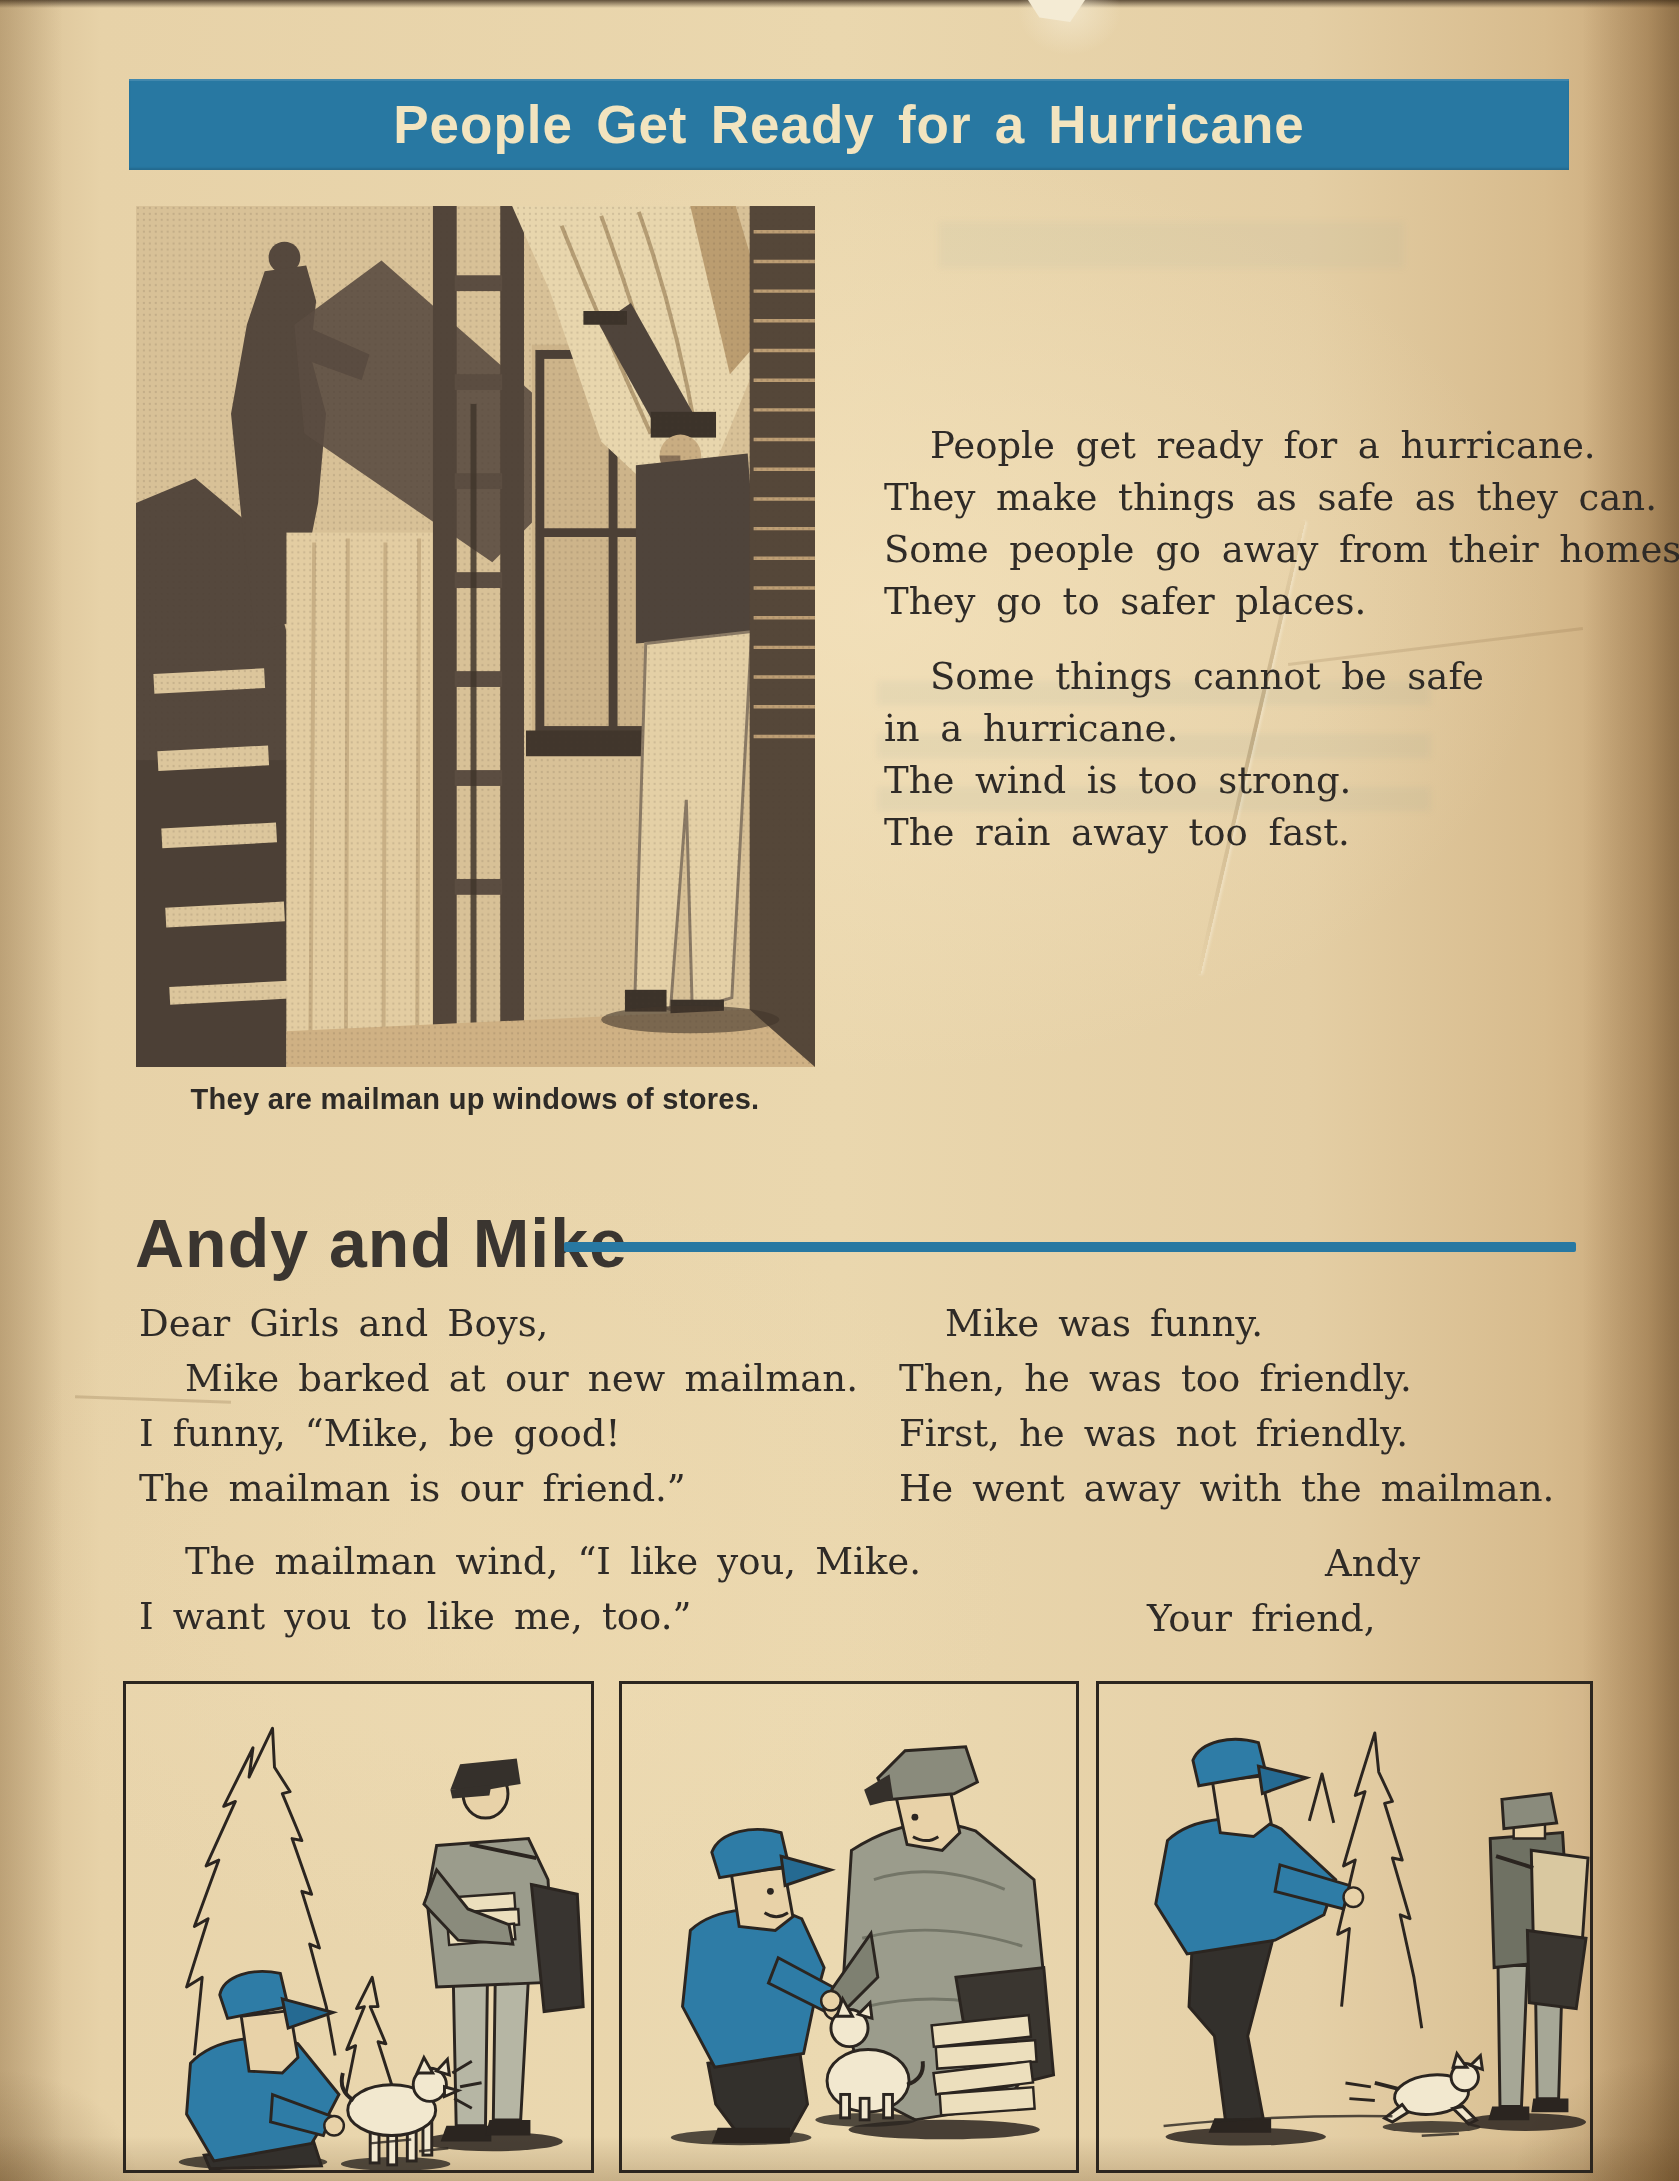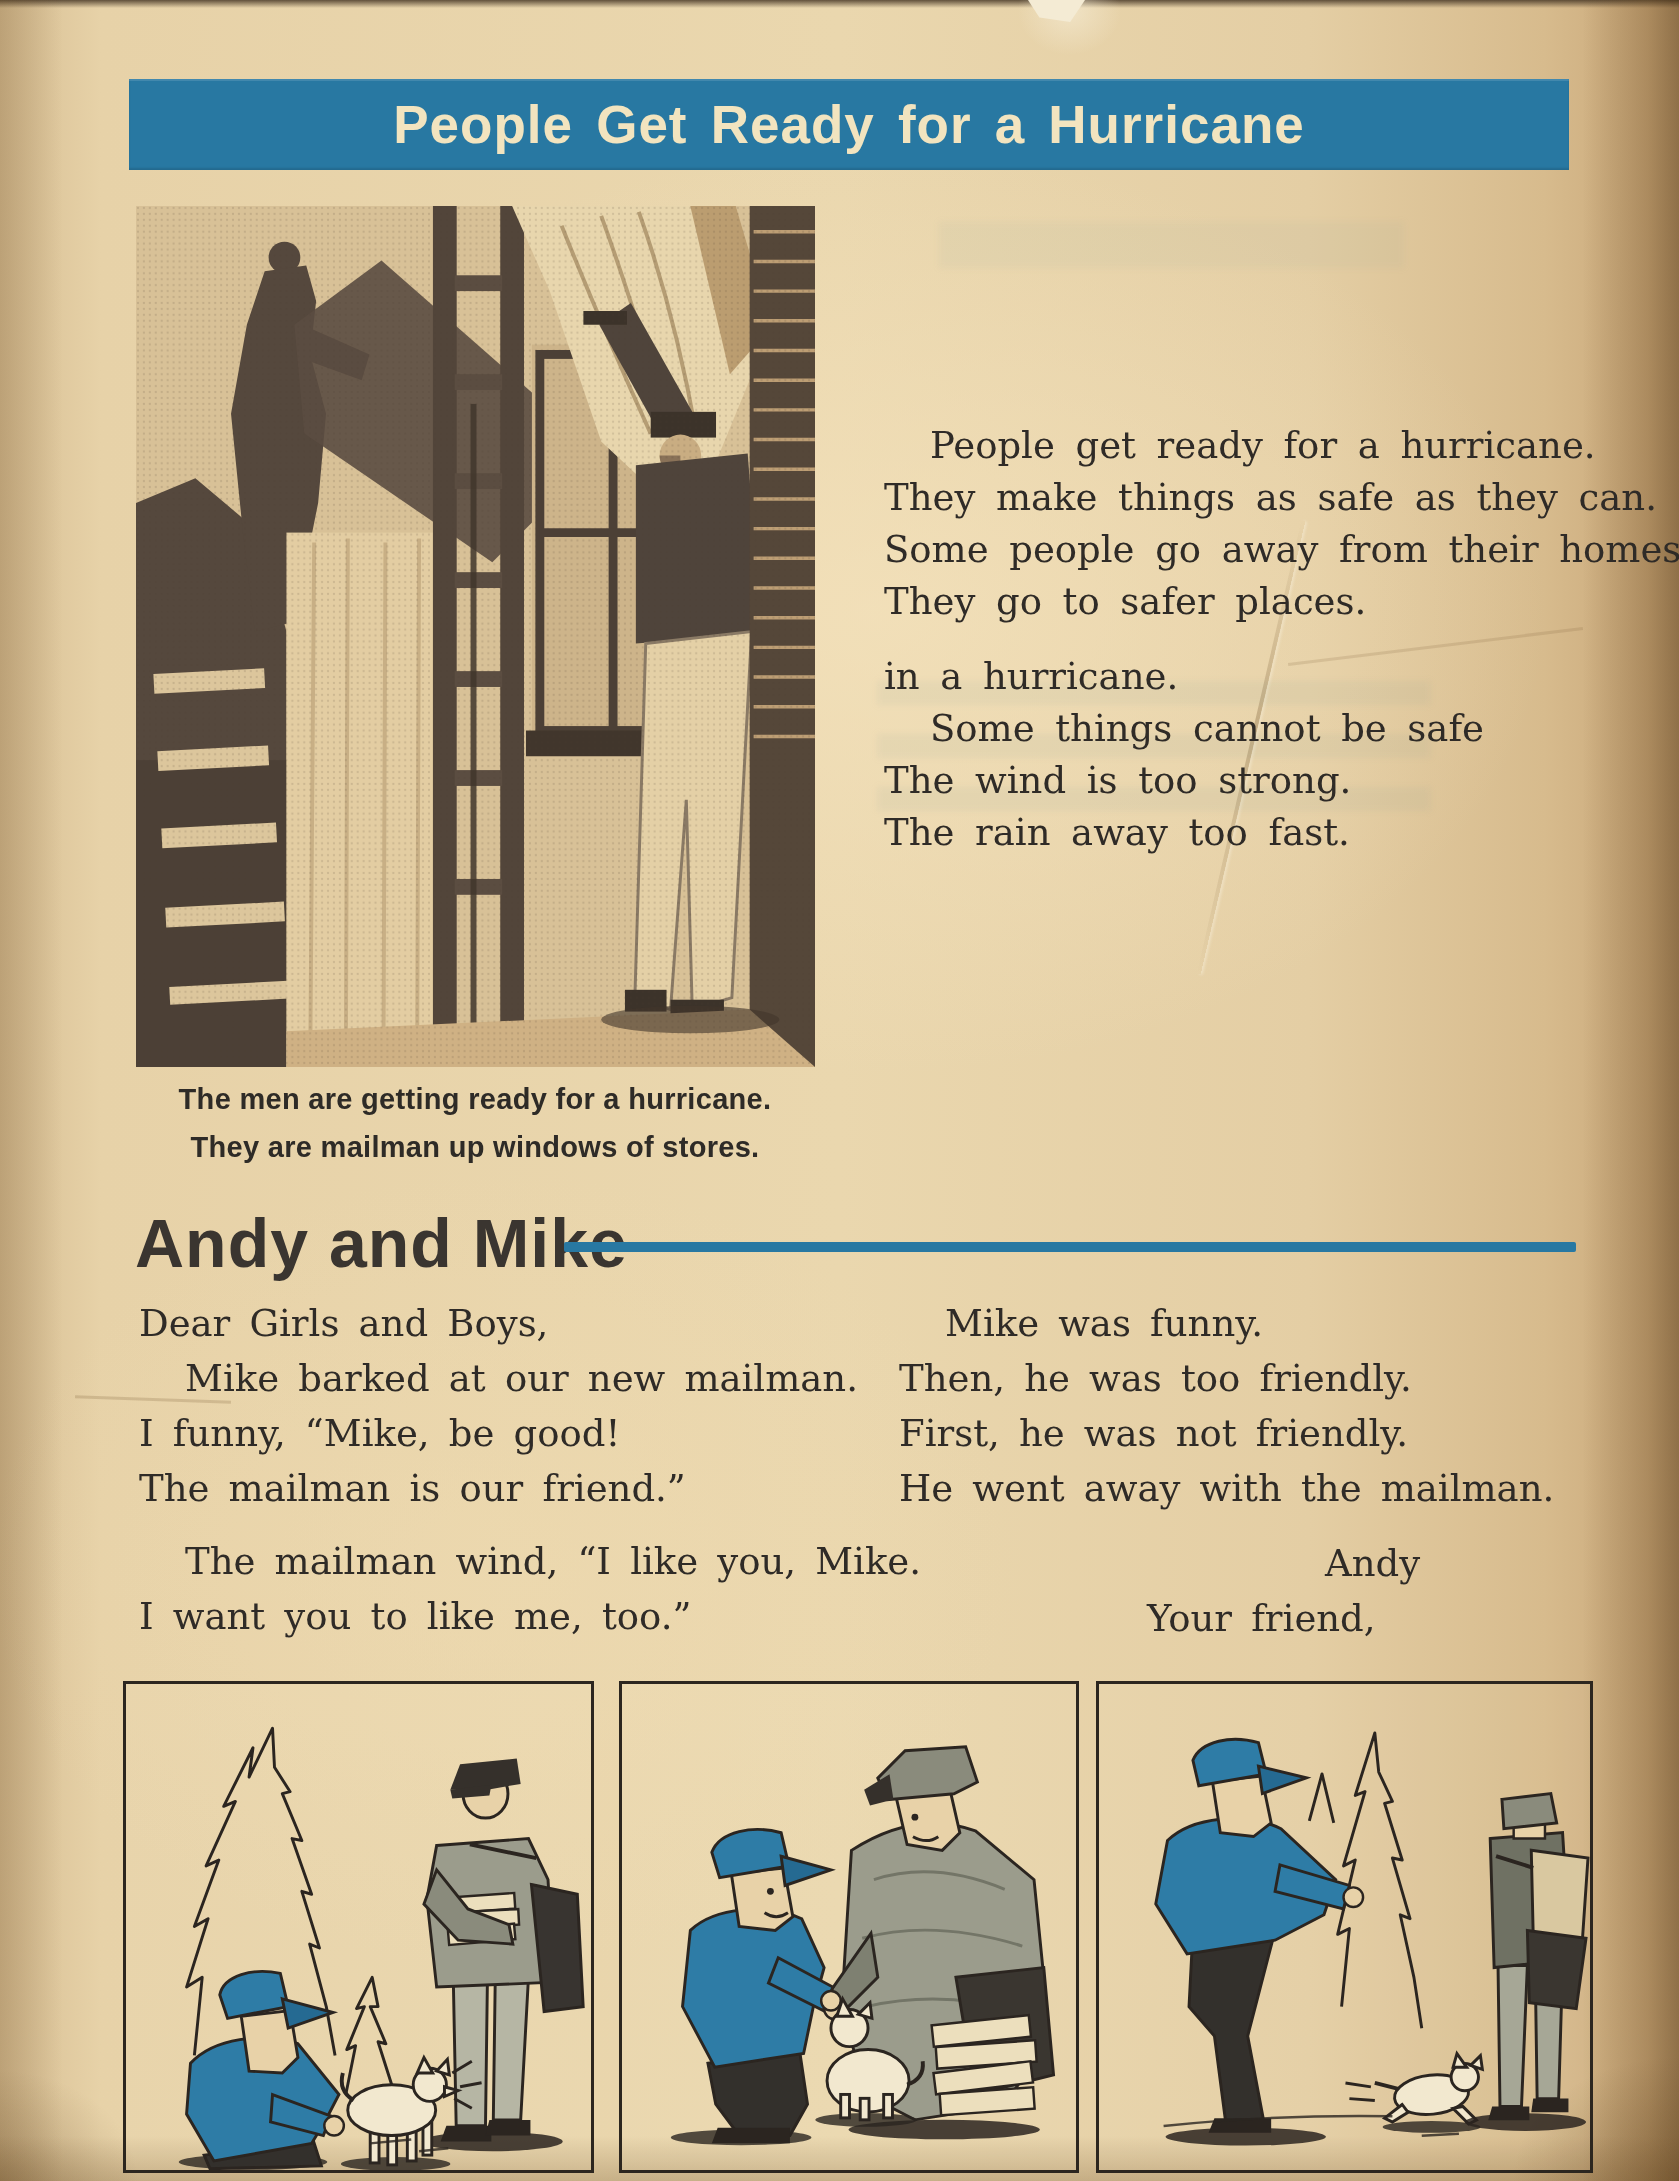--- a/index.html
+++ b/index.html
@@ -194,34 +194,33 @@
       </g>
 
       <path d="M152 834 L620 812 686 870 152 870 Z" fill="#cfb184"></path>
       <ellipse cx="560" cy="822" rx="90" ry="14" fill="#41362c" opacity="0.6"></ellipse>
 
       <rect x="0" y="0" width="686" height="870" fill="url(#dots)" opacity="0.28"></rect>
     </svg>
   </div>
 
   <div class="abs caption">
-    <div>The men are getting ready for a hurricane.</div>
     <div>They are mailman up windows of stores.</div>
   </div>
 
   <div class="abs story">
     <div>
       <div class="line ind">People get ready for a hurricane.</div>
       <div class="line">They make things as safe as they can.</div>
       <div class="line">Some people go away from their homes.</div>
       <div class="line">They go to safer places.</div>
     </div>
     <div class="p2">
+      <div class="line ind">Some things cannot be safe</div>
       <div class="line">in a hurricane.</div>
-      <div class="line ind">Some things cannot be safe</div>
       <div class="line">The wind is too strong.</div>
       <div class="line">The rain away too fast.</div>
     </div>
   </div>
 
   <div class="abs sec-head">Andy and Mike</div>
   <div class="abs sec-rule"></div>
 
   <div class="abs letter lcol">
     <div class="line">Dear Girls and Boys,</div>

